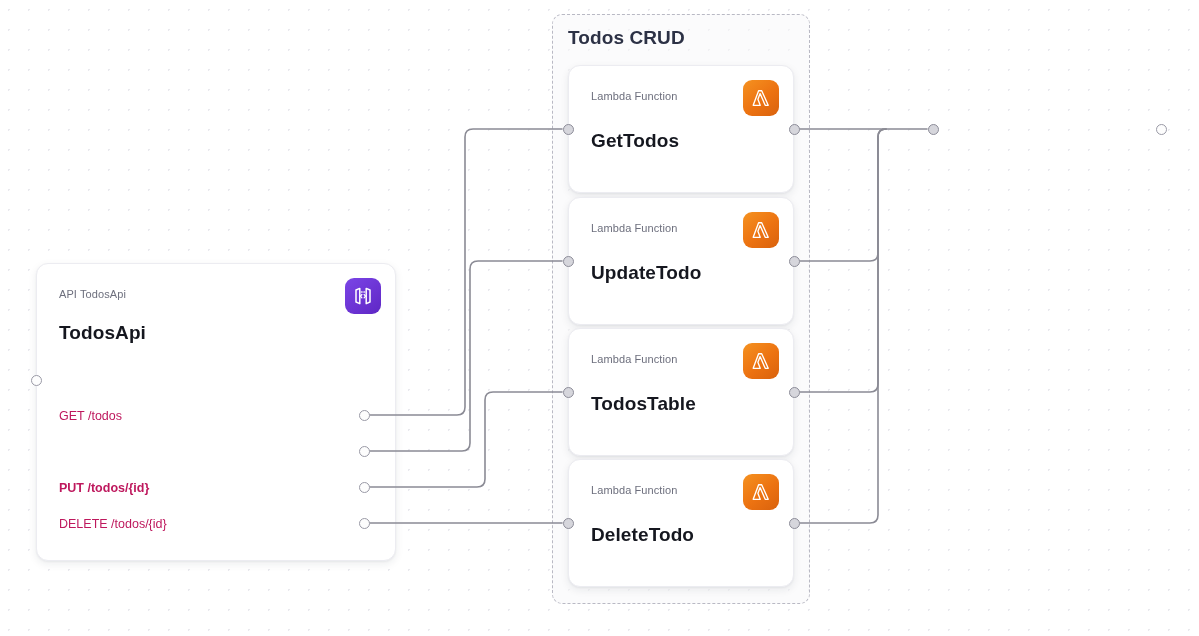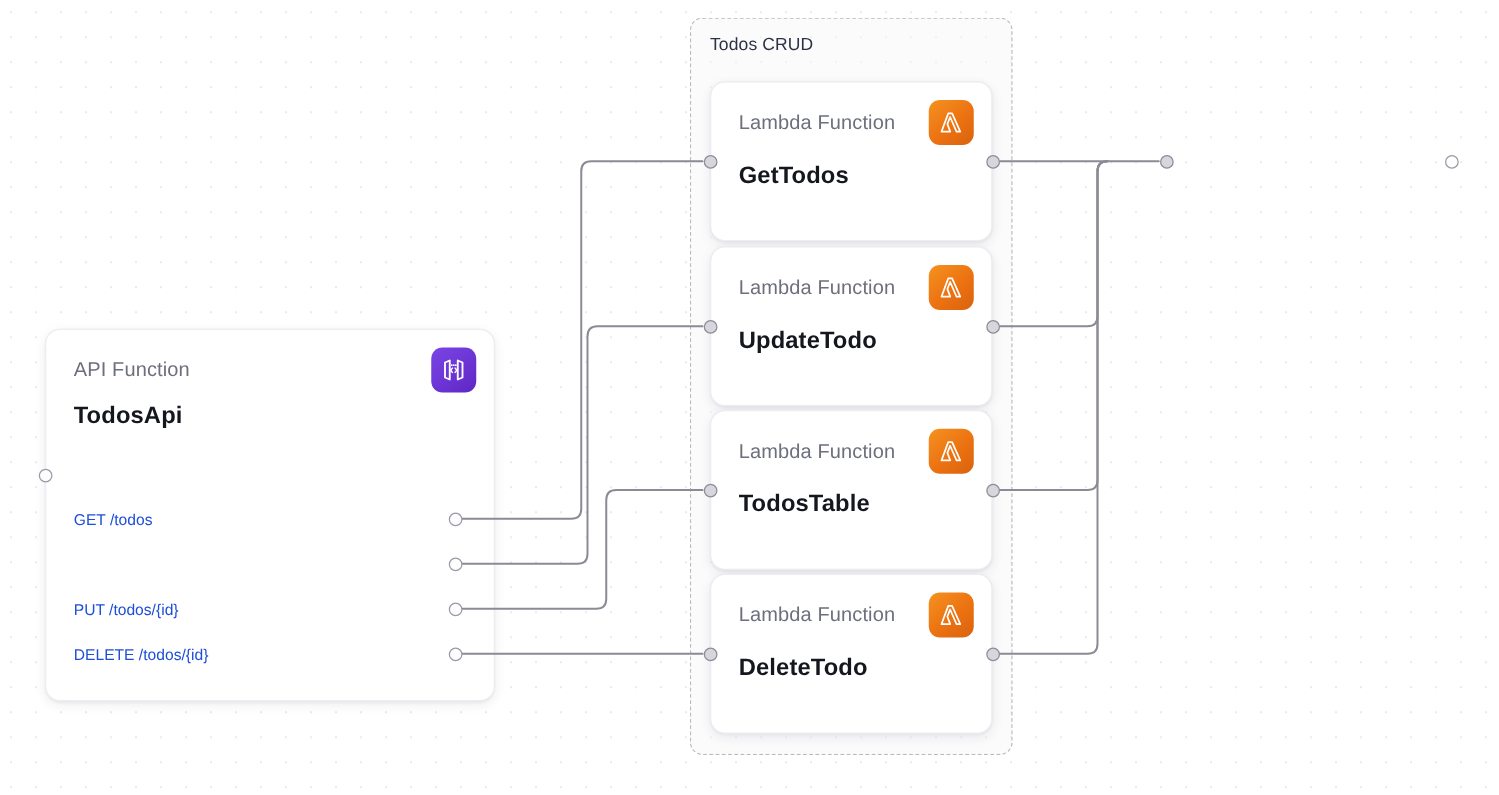--- a/index.html
+++ b/index.html
@@ -23,41 +23,41 @@
   
   .group-box {
     position: absolute;
     border: 1.5px dashed #b9b9c4;
     border-radius: 10px;
     background: rgba(248,248,250,0.55);
     box-sizing: border-box;
   }
   .group-title {
     position: absolute;
-    font-size: 14px;
-    font-weight: normal;
+    font-size: 19px;
+    font-weight: bold;
     color: #2c3145;
     letter-spacing: 0.1px;
     white-space: nowrap;
   }
 
   
   .node {
     position: absolute;
     background: #ffffff;
     border: 1px solid #ececf1;
     border-radius: 12px;
     box-sizing: border-box;
     box-shadow: 0 3px 9px rgba(28,32,56,0.08), 0 1px 2px rgba(28,32,56,0.05);
   }
   .node-kind {
     position: absolute;
     left: 22px;
     top: 24px;
-    font-size: 16px;
+    font-size: 11px;
     color: #6d6f7d;
     letter-spacing: 0.1px;
     white-space: nowrap;
   }
   .node-title {
     position: absolute;
     left: 22px;
     font-size: 19px;
     font-weight: bold;
     color: #15171f;
@@ -106,21 +106,21 @@
     position: absolute;
     left: 0;
     right: 0;
     height: 20px;
   }
   .endpoint-label {
     position: absolute;
     left: 22px;
     top: 0;
     font-size: 12.5px;
-    color: #1d4ed8;
+    color: #be185d;
     white-space: nowrap;
     line-height: 20px;
   }
 
   
   #edges {
     position: absolute;
     left: 0;
     top: 0;
     width: 1199px;
@@ -157,39 +157,39 @@
     <path d="M 800 129 L 927 129"></path>
 
     <path d="M 800 261 L 870 261 Q 878 261 878 253 L 878 137 Q 878 129 886 129"></path>
 
     <path d="M 800 392 L 870 392 Q 878 392 878 384 L 878 137 Q 878 129 886 129"></path>
 
     <path d="M 800 523 L 870 523 Q 878 523 878 515 L 878 137 Q 878 129 886 129"></path>
   </svg>
 
   <div class="node" style="left:36px; top:263px; width:360px; height:298px;">
-    <div class="node-kind">API Function</div>
+    <div class="node-kind">API TodosApi</div>
     <div class="node-title" style="top:58px;">TodosApi</div>
 
     <div class="svc-icon icon-apigw" style="right:14px; top:14px;">
       <svg width="24" height="24" viewBox="0 0 24 24">
         <path d="M8.8 4.4 L5.0 6.0 L5.0 18.0 L8.8 19.6 Z" fill="none" stroke="#ffffff" stroke-width="1.5" stroke-linejoin="round"></path>
         <path d="M15.2 4.4 L19.0 6.0 L19.0 18.0 L15.2 19.6 Z" fill="none" stroke="#ffffff" stroke-width="1.5" stroke-linejoin="round"></path>
         <circle cx="10.4" cy="8.1" r="0.75" fill="#ffffff"></circle>
         <circle cx="12.0" cy="8.1" r="0.75" fill="#ffffff"></circle>
         <circle cx="13.6" cy="8.1" r="0.75" fill="#ffffff"></circle>
         <path d="M10.9 13.9 L9.5 12.2 L10.9 10.5" fill="none" stroke="#ffffff" stroke-width="1.2" stroke-linecap="round" stroke-linejoin="round"></path>
         <path d="M13.1 10.5 L14.5 12.2 L13.1 13.9" fill="none" stroke="#ffffff" stroke-width="1.2" stroke-linecap="round" stroke-linejoin="round"></path>
       </svg>
     </div>
 
     <div class="endpoint" style="top:142px;">
       <div class="endpoint-label">GET /todos</div>
     </div>
-    <div class="endpoint" style="top:214px;">
+    <div class="endpoint" style="top:214px;font-weight:bold;">
       <div class="endpoint-label">PUT /todos/{id}</div>
     </div>
     <div class="endpoint" style="top:250px;">
       <div class="endpoint-label">DELETE /todos/{id}</div>
     </div>
   </div>
 
   <div class="port" style="left:30.5px; top:374.5px;"></div>
   <div class="port" style="left:358.5px; top:409.5px;"></div>
   <div class="port" style="left:358.5px; top:445.5px;"></div>

